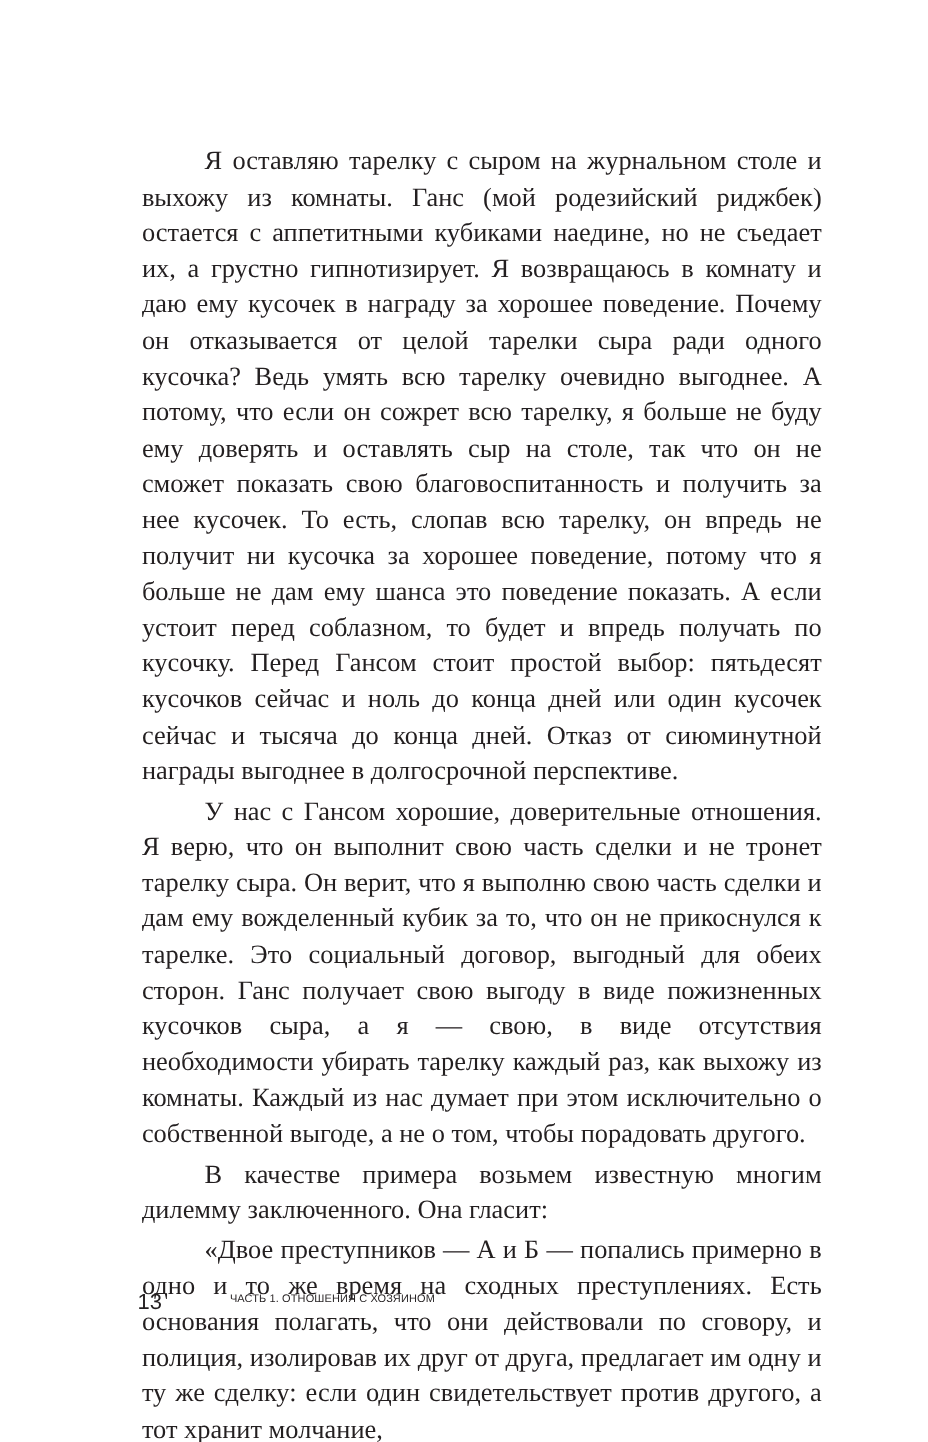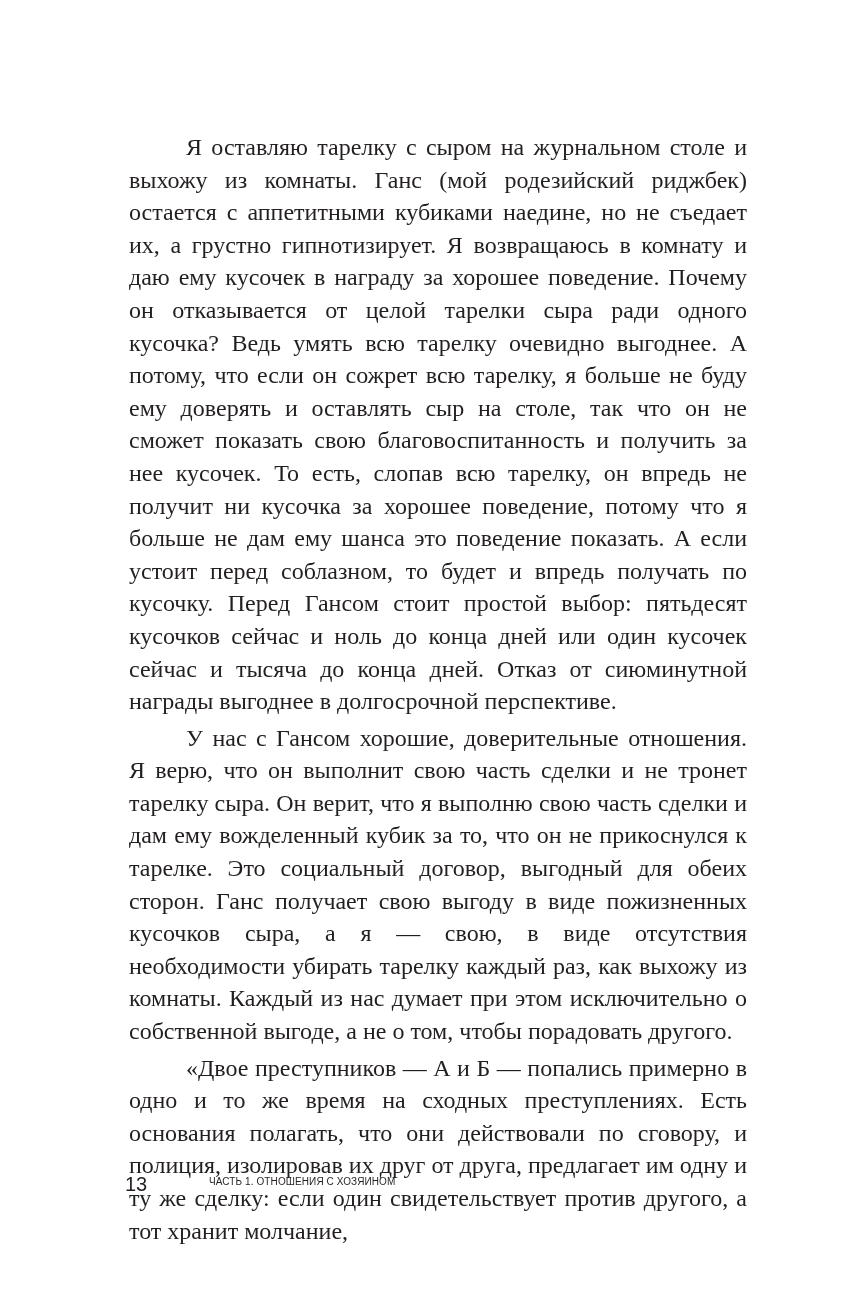--- a/index.html
+++ b/index.html
@@ -59,19 +59,20 @@
       font-size: 10px;
       letter-spacing: 0.1px;
     }
   </style>
 </head>
 <body>
 
 <div class="text-block">
   <p class="para">Я оставляю тарелку с сыром на журнальном столе и вы­хожу из комнаты. Ганс (мой родезийский риджбек) остается с аппетитными кубиками наедине, но не съедает их, а грустно гипнотизирует. Я возвращаюсь в комнату и даю ему кусочек в награду за хорошее поведение. Почему он отказывается от це­лой тарелки сыра ради одного кусочка? Ведь умять всю тарелку очевидно выгоднее. А потому, что если он сожрет всю тарелку, я больше не буду ему доверять и оставлять сыр на столе, так что он не сможет показать свою благовоспитанность и получить за нее кусочек. То есть, слопав всю тарелку, он впредь не получит ни кусочка за хорошее поведение, потому что я больше не дам ему шанса это поведение показать. А если устоит перед соблаз­ном, то будет и впредь получать по кусочку. Перед Гансом стоит простой выбор: пятьдесят кусочков сейчас и ноль до конца дней или один кусочек сейчас и тысяча до конца дней. Отказ от сию­минутной награды выгоднее в долгосрочной перспективе.</p>
   <p class="para">У нас с Гансом хорошие, доверительные отношения. Я верю, что он выполнит свою часть сделки и не тронет тарелку сыра. Он верит, что я выполню свою часть сделки и дам ему вожделен­ный кубик за то, что он не прикоснулся к тарелке. Это социаль­ный договор, выгодный для обеих сторон. Ганс получает свою выгоду в виде пожизненных кусочков сыра, а я — свою, в виде отсутствия необходимости убирать тарелку каждый раз, как вы­хожу из комнаты. Каждый из нас думает при этом исключительно о собственной выгоде, а не о том, чтобы порадовать другого.</p>
+  <p class="para">В качестве примера возьмем известную многим дилемму заключенного. Она гласит:</p>
   <p class="para">«Двое преступников — А и Б — попались примерно в одно и то же время на сходных преступлениях. Есть основания по­лагать, что они действовали по сговору, и полиция, изолиро­вав их друг от друга, предлагает им одну и ту же сделку: если один свидетельствует против другого, а тот хранит молчание,</p>
 </div>
 
 <div class="footer">
   <span class="page-number">13</span>
   <span class="running-head">ЧАСТЬ 1. ОТНОШЕНИЯ С ХОЗЯИНОМ</span>
 </div>
 
 </body></html>

